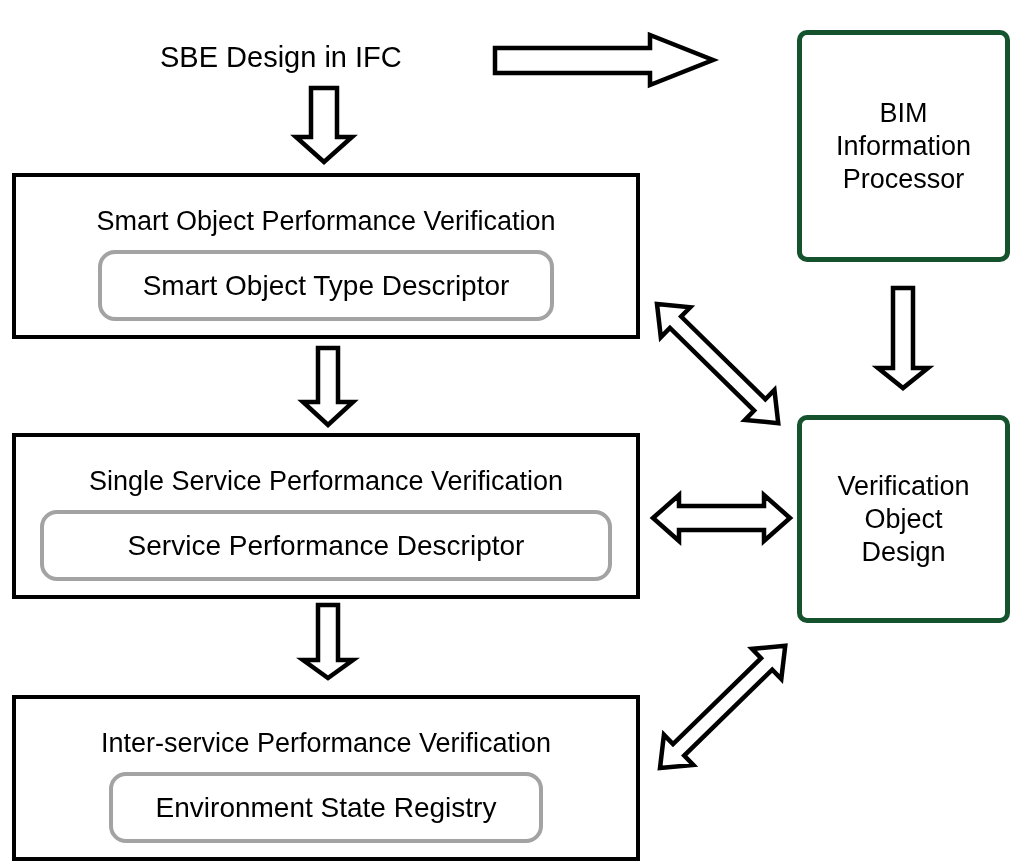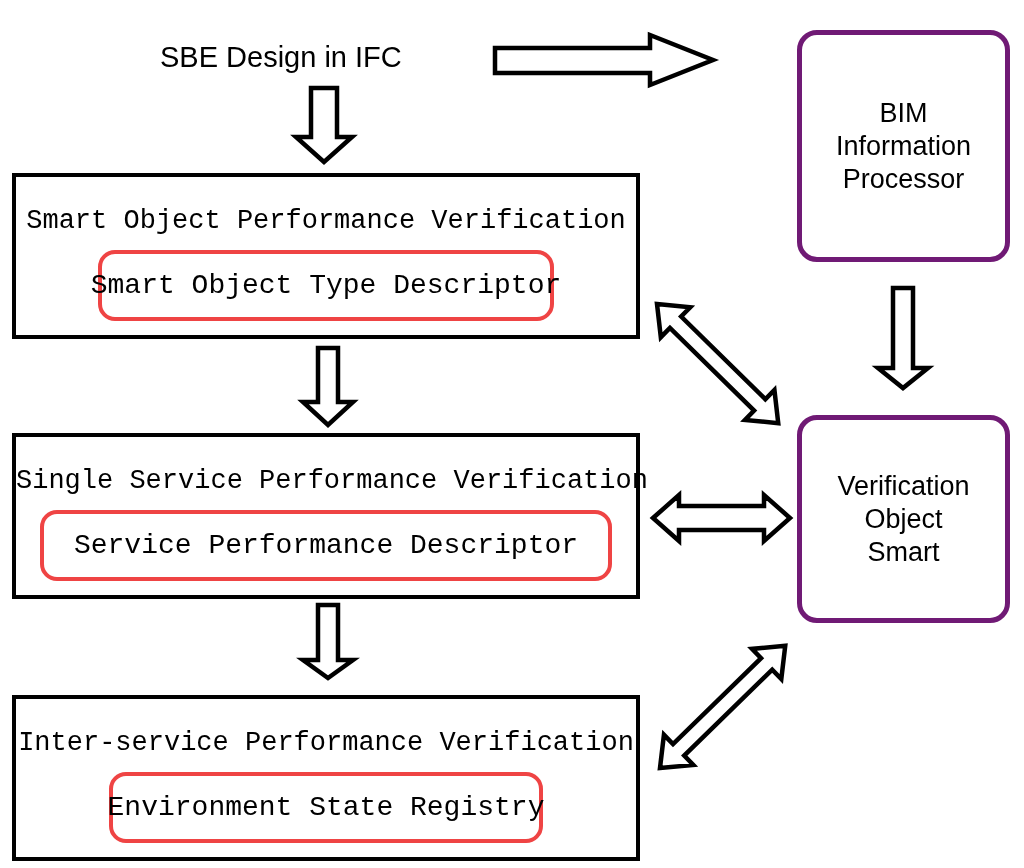--- a/index.html
+++ b/index.html
@@ -41,57 +41,56 @@
     white-space: nowrap;
   }
   .stage {
     position: absolute;
     left: 12px;
     width: 628px;
     height: 166px;
     border: 4px solid #000000;
     box-sizing: border-box;
     background: #ffffff;
-    font-family: Liberation Mono, monospace;
   }
   .stage-1 { top: 173px; }
   .stage-2 { top: 433px; }
   .stage-3 { top: 695px; }
   .stage-title {
     margin-top: 28px;
     text-align: center;
     font-size: 27px;
     line-height: 32px;
     white-space: nowrap;
   }
   .descriptor {
     position: absolute;
     top: 73px;
     left: 50%;
     transform: translateX(-50%);
     height: 71px;
-    border: 4px solid #ef4444;
+    border: 4px solid #a3a3a3;
     border-radius: 17px;
     box-sizing: border-box;
     background: #ffffff;
     display: flex;
     align-items: center;
     justify-content: center;
     font-size: 28px;
     white-space: nowrap;
   }
   .descriptor-1 { width: 456px; }
   .descriptor-2 { width: 572px; }
   .descriptor-3 { width: 434px; }
   .side-node {
     position: absolute;
     left: 797px;
     width: 213px;
-    border: 5px solid #701a75;
-    border-radius: 20px;
+    border: 5px solid #14532d;
+    border-radius: 10px;
     box-sizing: border-box;
     background: #ffffff;
     display: flex;
     flex-direction: column;
     align-items: center;
     justify-content: center;
     text-align: center;
     font-size: 27px;
     line-height: 33px;
   }
@@ -142,16 +141,16 @@
 
   <div class="side-node node-bim">
     <span>BIM</span>
     <span>Information</span>
     <span>Processor</span>
   </div>
 
   <div class="side-node node-engine">
     <span>Verification</span>
     <span>Object</span>
-    <span>Smart</span>
+    <span>Design</span>
   </div>
 
 </div>
 
 </body></html>

